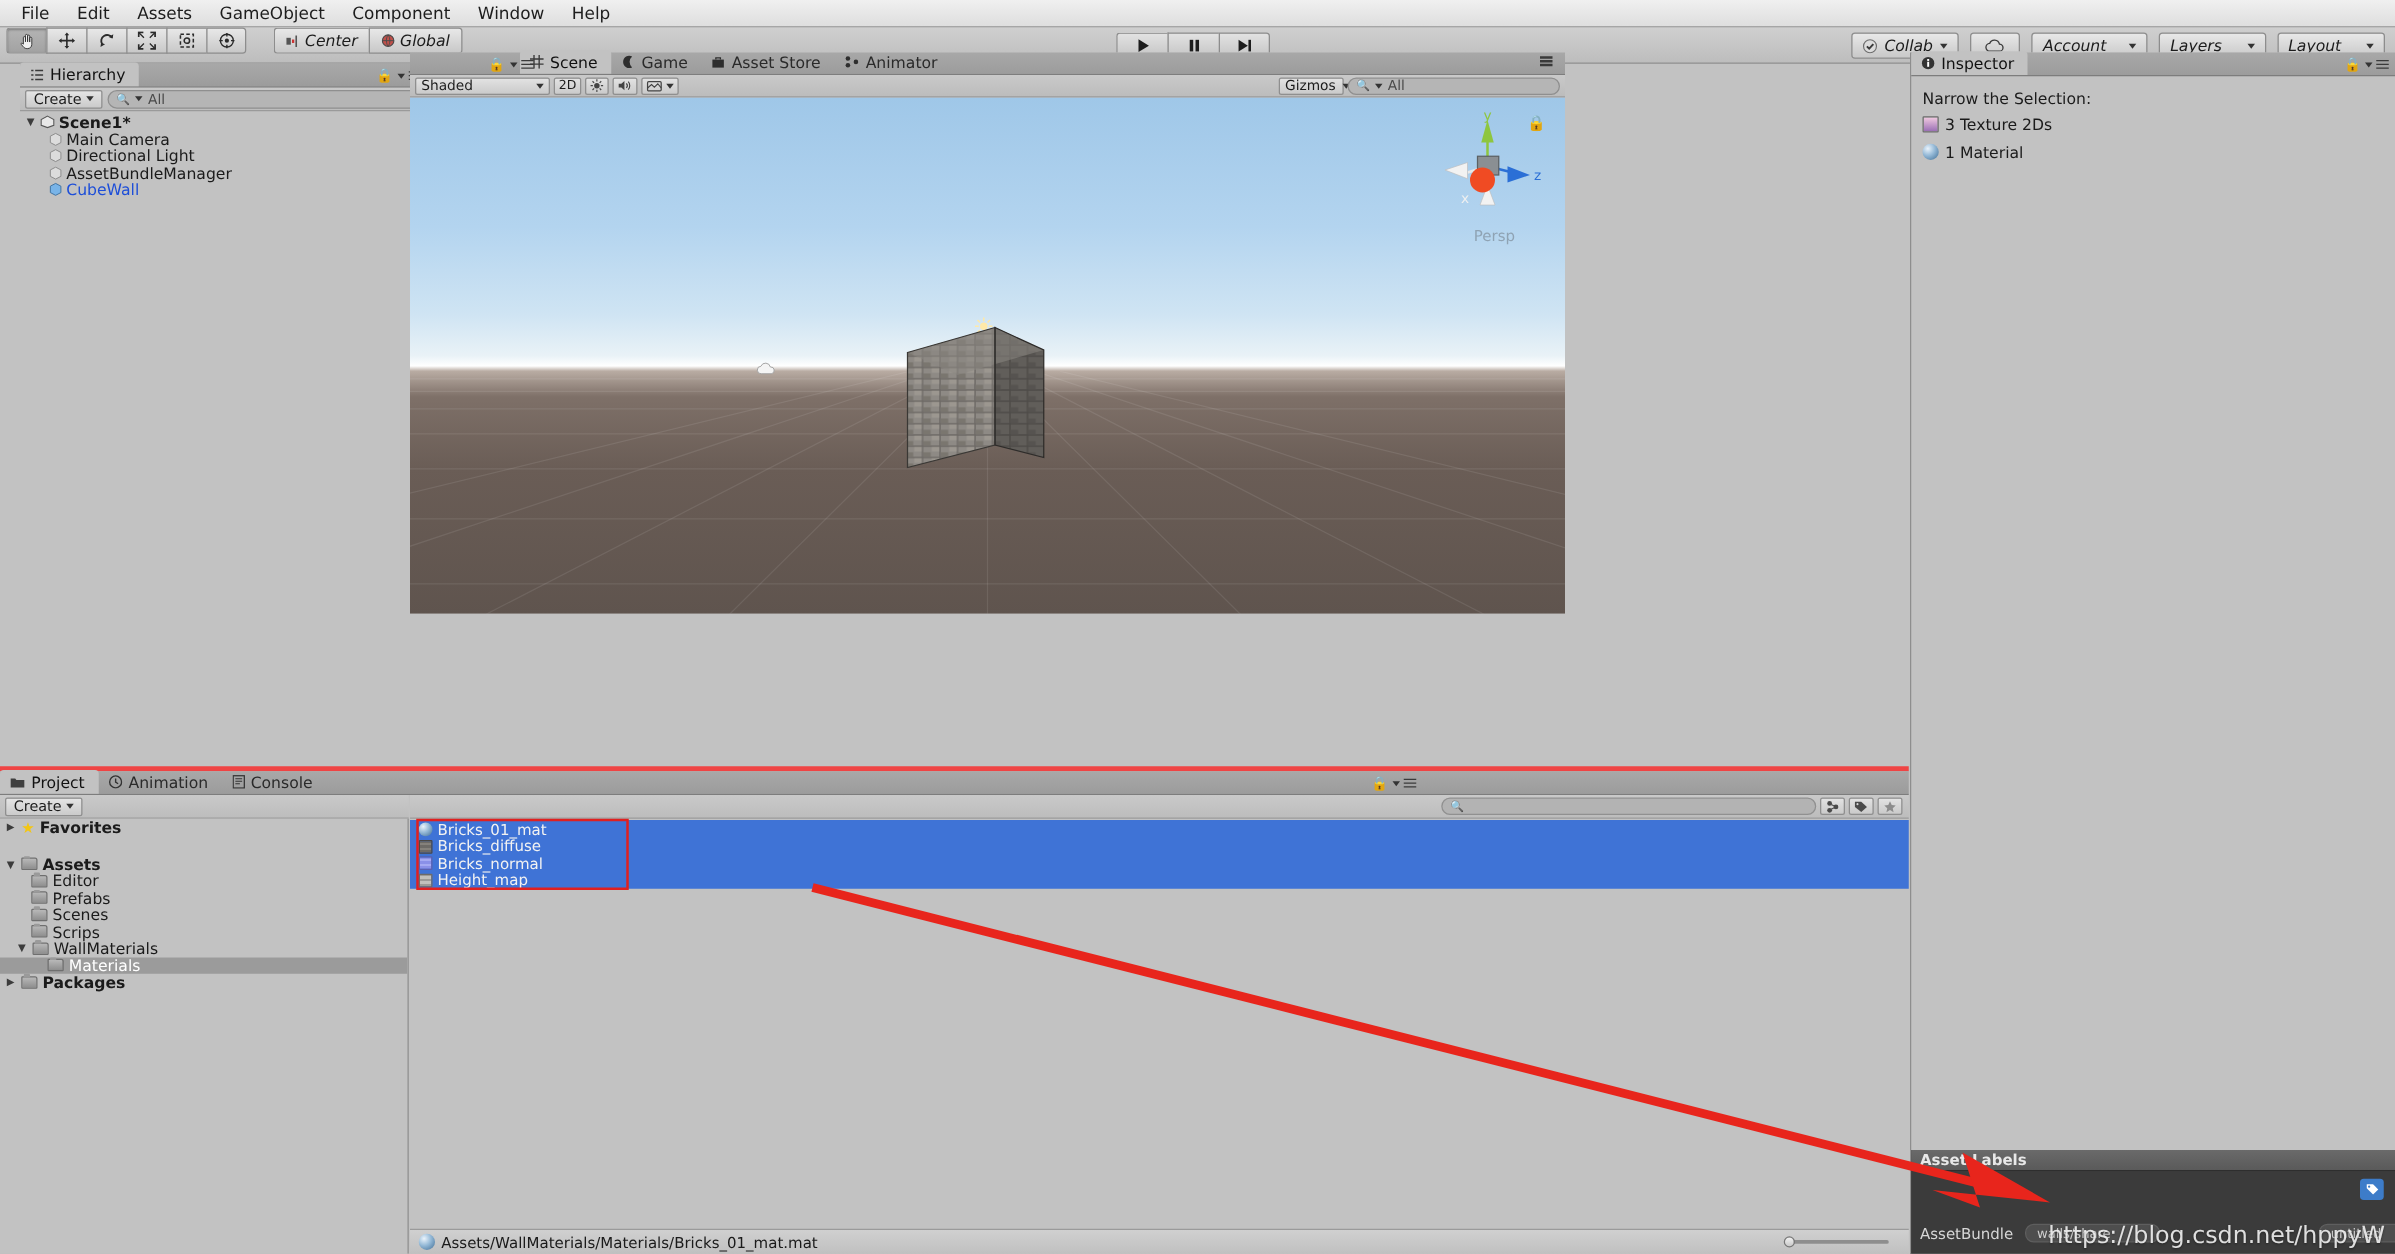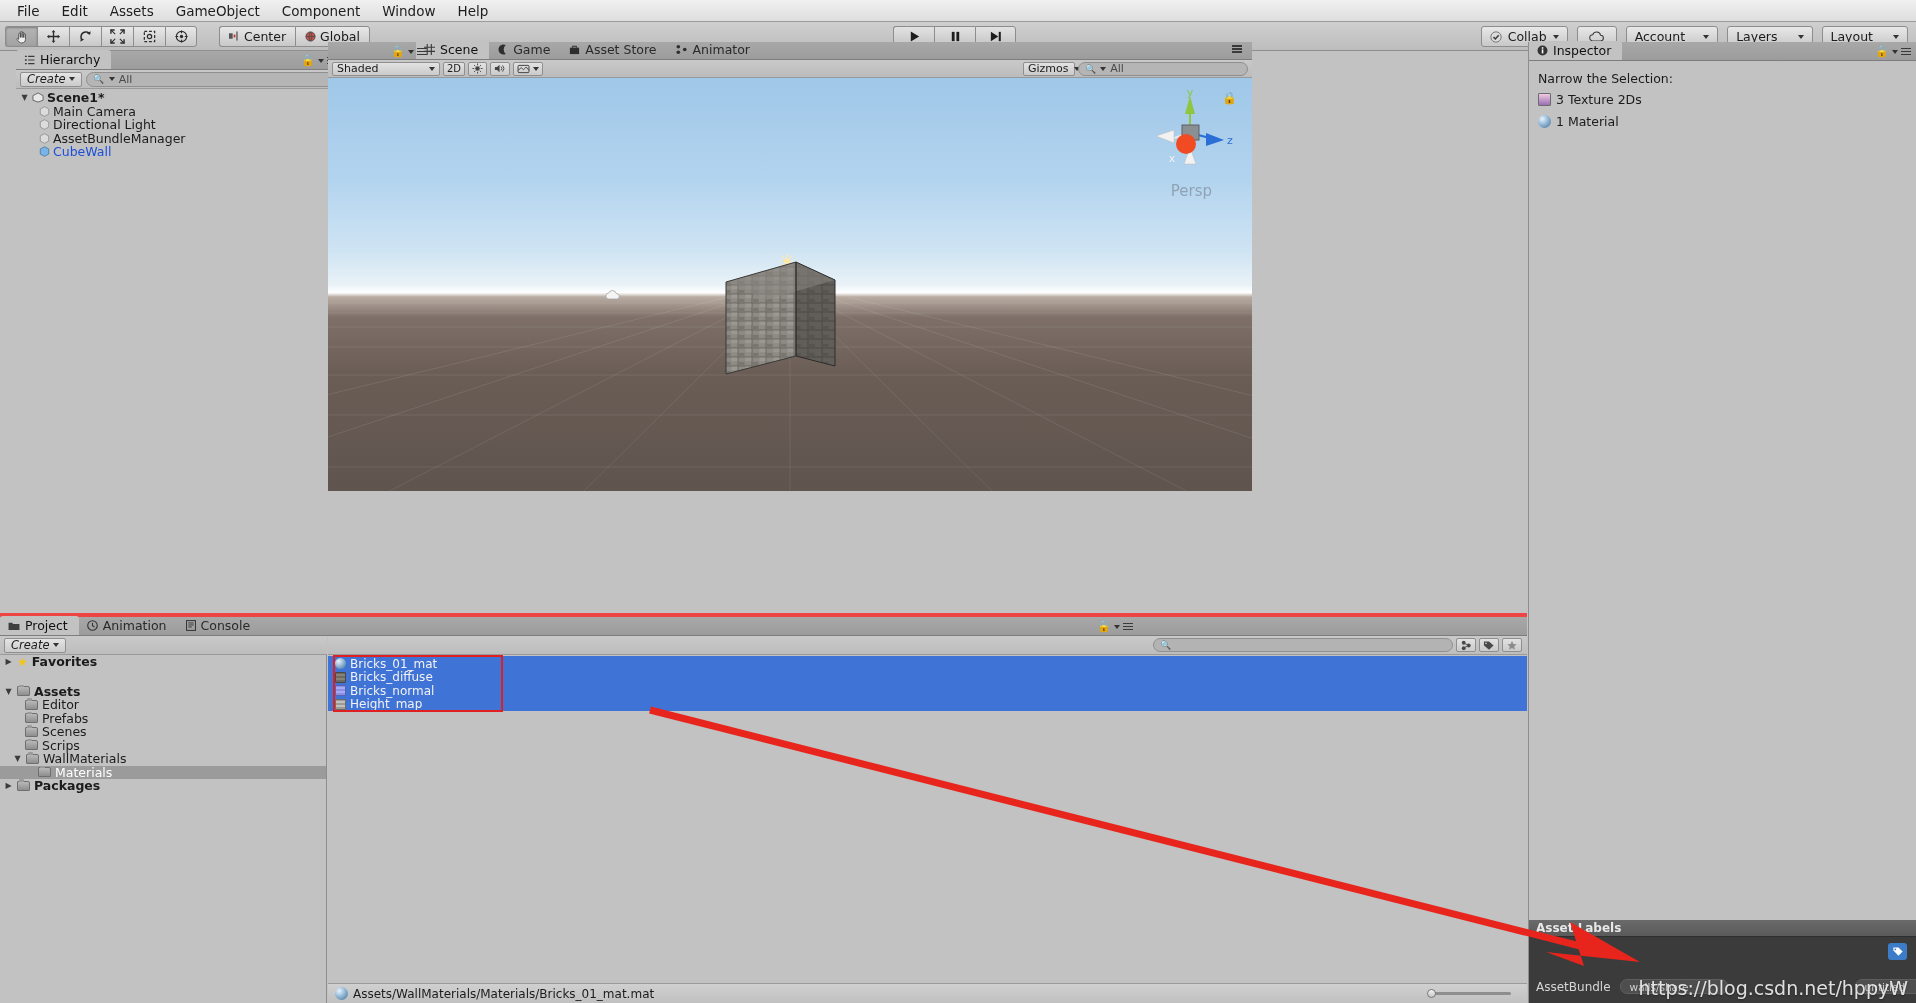--- a/index.html
+++ b/index.html
@@ -20,21 +20,21 @@
     border-bottom:1px solid #9b9b9b;
     display:flex; align-items:center; padding-left:6px; gap:0;
   }
   .menubar .mi { padding:2px 11px; font-size:13.5px; color:#1d1d1d; cursor:default; }
 
   
   .toolbar {
     position:absolute; left:0; top:22px; width:1916px; height:29px;
     background: linear-gradient(#cfcfcf,#bdbdbd);
     border-bottom:1px solid #8e8e8e;
-    display:flex; align-items:center;
+    display:flex; font-style:italic;
   }
   .btngroup { display:flex; margin-left:5px; }
   .tbtn {
     width:32px; height:21px; border:1px solid #8d8d8d; border-right-width:0;
     background: linear-gradient(#e8e8e8,#c8c8c8);
     display:flex; align-items:center; justify-content:center;
     cursor:pointer; position:relative;
   }
   .tbtn:first-child { border-radius:3px 0 0 3px; }
   .tbtn:last-child { border-radius:0 3px 3px 0; border-right-width:1px; }
@@ -88,21 +88,21 @@
   .hamb { display:flex; flex-direction:column; gap:1.5px; }
   .hamb i { display:block; width:10px; height:1.5px; background:#3a3a3a; }
 
   .subbar {
     height:19px; background: linear-gradient(#c9c9c9,#bdbdbd);
     border-bottom:1px solid #9a9a9a; display:flex; align-items:center; padding:0 4px; gap:4px;
   }
   .createbtn {
     height:15px; display:flex;align-items:center;gap:4px; padding:0 6px;
     background: linear-gradient(#e4e4e4,#cbcbcb); border:1px solid #8f8f8f; border-radius:2px;
-    font-size:11.5px; cursor:pointer;font-style:italic;
+    font-size:11.5px; cursor:pointer;
   }
   .searchfield {
     flex:1; height:15px; background:#b5b5b5; border:1px solid #8f8f8f; border-radius:8px;
     display:flex; align-items:center; padding:0 6px; gap:4px; font-size:11px; color:#4a4a4a;
   }
   .searchfield .sicon { font-size:9px; }
 
   
   #hierarchy { left:16px; top:51px; width:327px; height:440px; border-right:1px solid #8e8e8e; }
   .tree { padding-top:2px; font-size:12.5px; }
@@ -127,21 +127,21 @@
     font-size:10px; cursor:pointer; padding:0 3px; }
   .sceneview { position:relative; width:100%; height:413px; overflow:hidden; }
   .sky { position:absolute; inset:0;
     background: linear-gradient(to bottom, #9fc7e8 0%, #b3d4ef 25%, #cfe4f3 42%, #e9f2f7 50%, #ffffff 52%, #b9aca3 53%, #7e7068 58%, #6a5d56 72%, #5f544e 100%);
   }
   .ground { position:absolute; left:0; top:53%; right:0; bottom:0; overflow:hidden; }
   .wall { position:absolute; left:396px; top:180px; width:113px; height:120px; }
   .lightgizmo { position:absolute; left:451px; top:175px; width:16px;height:16px; }
   .cloudgizmo { position:absolute; left:277px; top:210px; width:18px;height:12px; }
   .axisgizmo { position:absolute; right:18px; top:10px; width:88px; height:100px; }
-  .persp { position:absolute; right:40px; top:104px; font-size:15px; color:#8fa3b4; }
+  .persp { position:absolute; right:40px; top:104px; font-size:12px; color:#8fa3b4; }
 
   
   #inspector { left:1528px; top:42px; width:388px; height:878px; border-left:1px solid #8e8e8e; }
   .insp-head {
     height:44px; background: linear-gradient(#d2d2d2,#c6c6c6);
     border-bottom:1px solid #9a9a9a; display:flex; align-items:center; gap:12px; padding:0 12px;
   }
   .docicon { width:24px;height:31px;background:linear-gradient(135deg,#fdfdfd,#d8d8d8);
     border:1px solid #9d9d9d; border-radius:1px; }
   .insp-body { padding:10px 9px; font-size:12.5px; }

